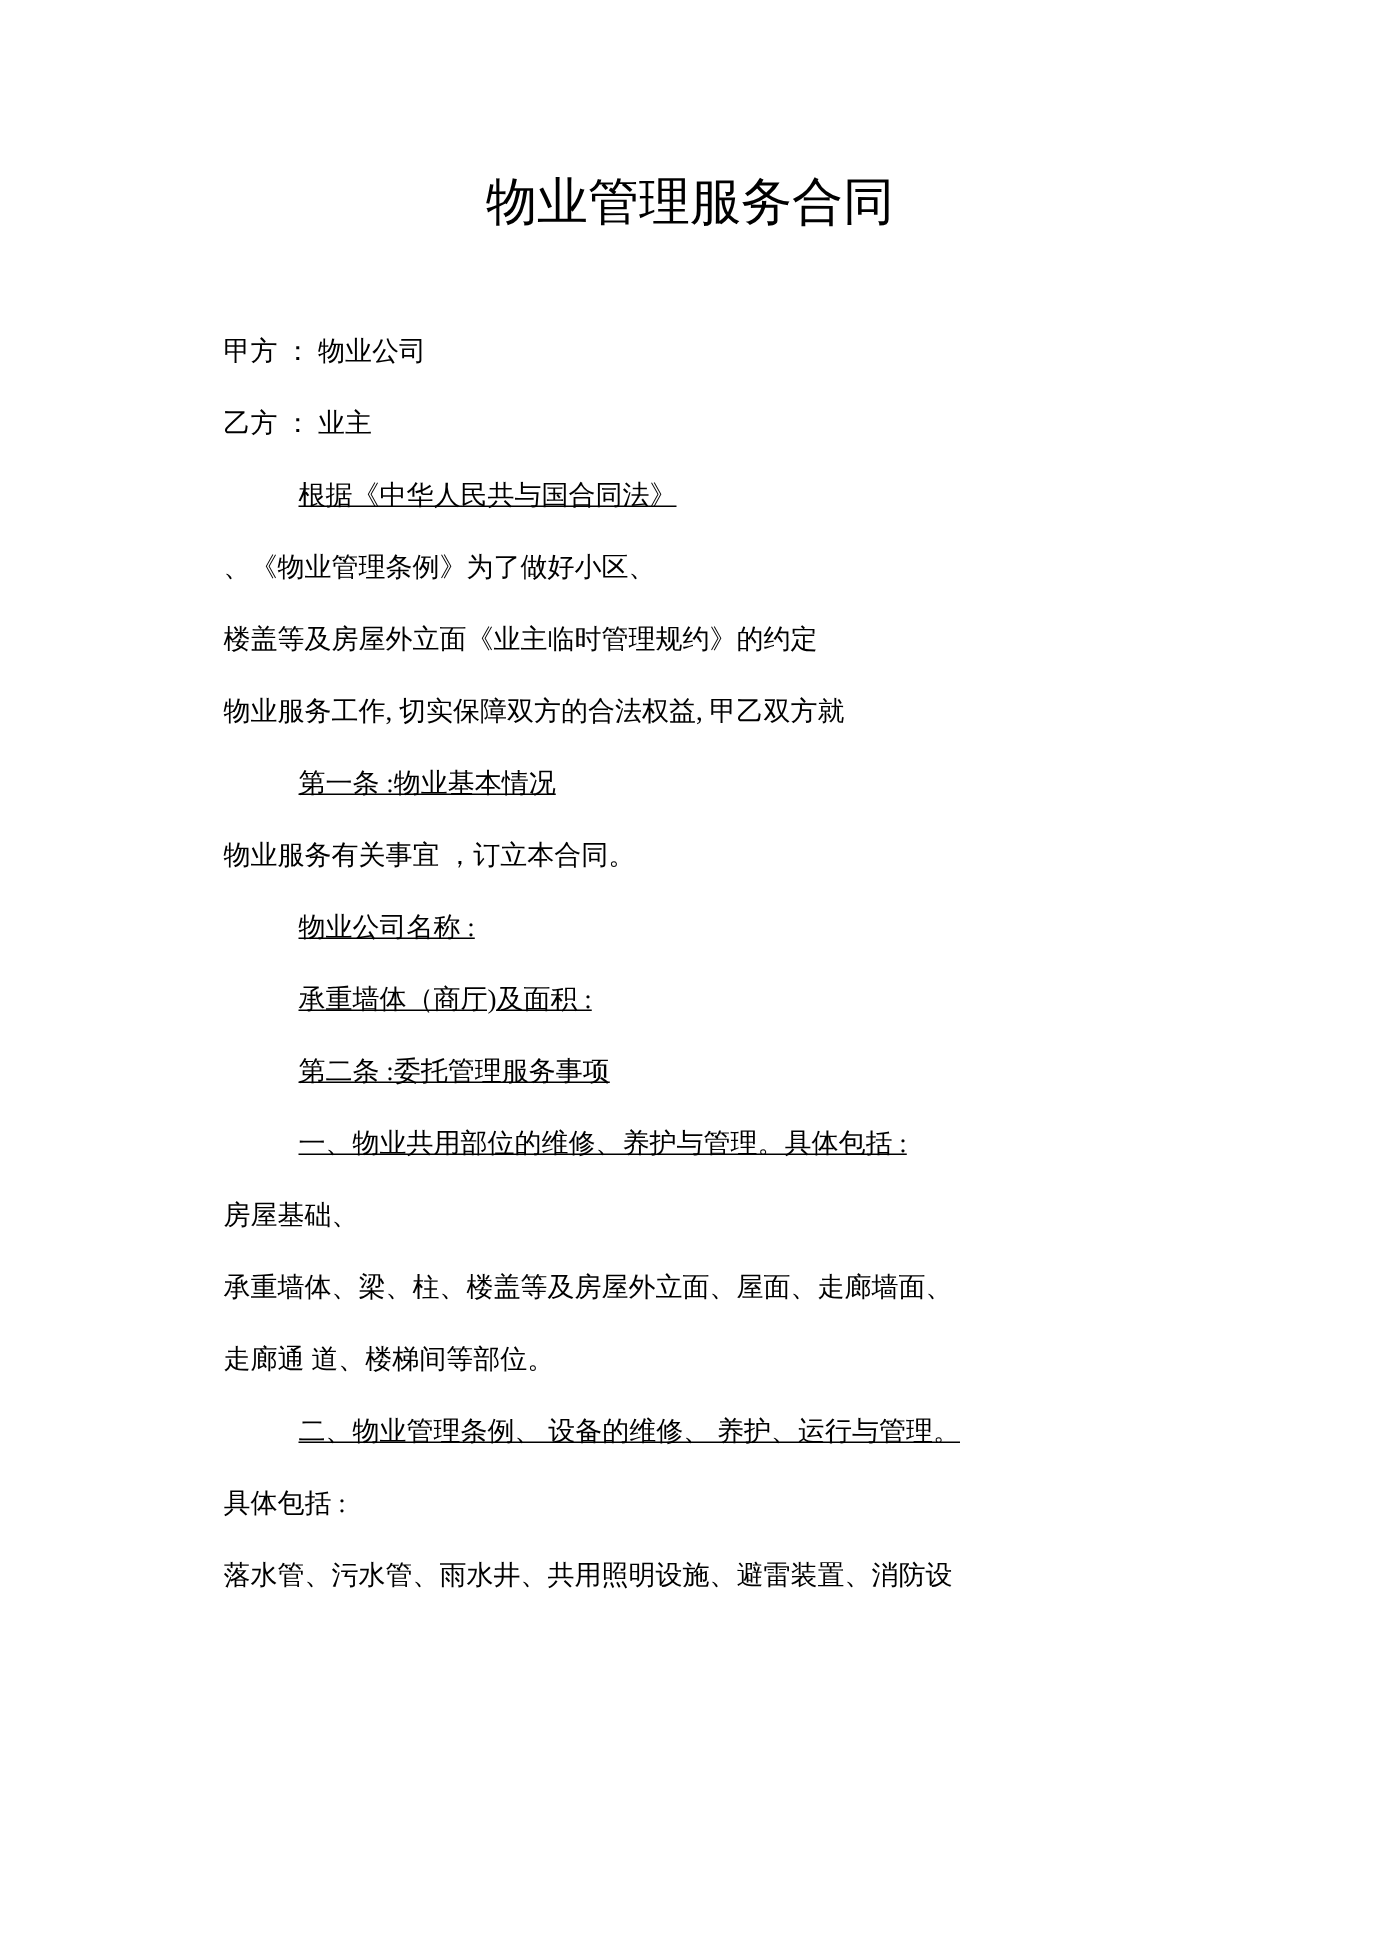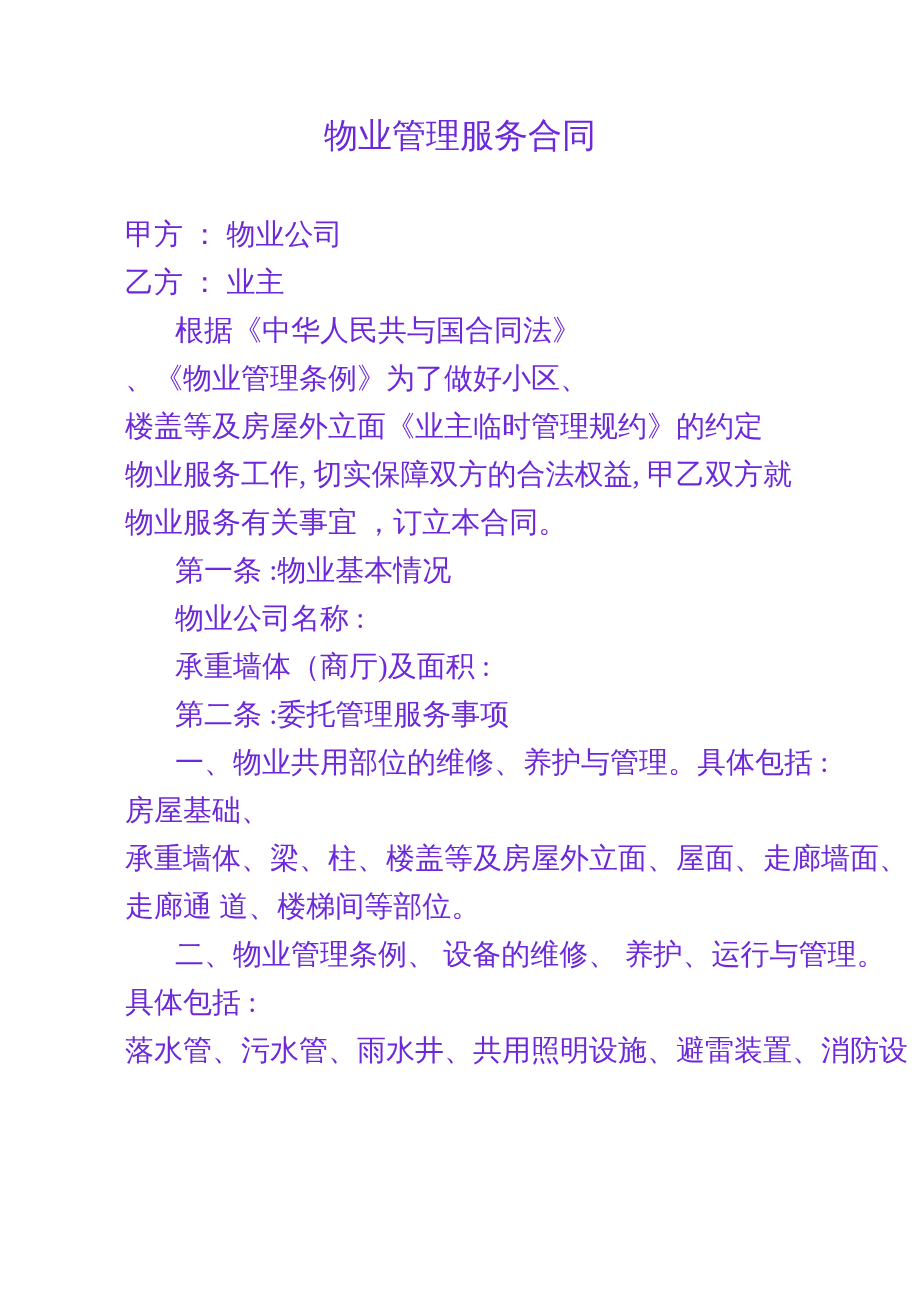--- a/index.html
+++ b/index.html
@@ -5,63 +5,64 @@
   html, body { margin: 0; padding: 0; }
   body {
     width: 920px; height: 1303px;
     background: #ffffff;
     font-family: "Liberation Serif", "DejaVu Serif", serif;
   }
   .page {
     position: relative;
     width: 920px; height: 1303px;
     background: #ffffff;
-    color: #6d28d9;
+    color: #000000;
     overflow: hidden;
   }
   .doc-title {
     position: absolute;
     top: 112px; left: 0;
     width: 920px;
     text-align: center;
     font-size: 34px;
     line-height: 48px;
     font-weight: 400;
     white-space: pre;
   }
   .content {
     position: absolute;
     top: 210px; left: 125px;
     width: 680px;
   }
   .line {
-    font-size: 29px;
+    font-size: 18px;
     line-height: 48px;
     height: 48px;
     white-space: pre;
     letter-spacing: 0;
+    margin-left: 24px;
   }
-  .indent { padding-left: 50px; }
+  .indent { padding-left: 50px; text-decoration: underline; }
 </style>
 </head>
 <body>
 
 <div class="page">
 
   <div class="doc-title">物业管理服务合同</div>
 
   <div class="content">
     <div class="line">甲方 ： 物业公司</div>
     <div class="line">乙方 ： 业主</div>
     <div class="line indent">根据《中华人民共与国合同法》</div>
     <div class="line">、《物业管理条例》为了做好小区、</div>
     <div class="line">楼盖等及房屋外立面《业主临时管理规约》的约定</div>
     <div class="line">物业服务工作, 切实保障双方的合法权益, 甲乙双方就</div>
+    <div class="line indent">第一条 :物业基本情况</div>
     <div class="line">物业服务有关事宜 ，订立本合同。</div>
-    <div class="line indent">第一条 :物业基本情况</div>
     <div class="line indent">物业公司名称 :</div>
     <div class="line indent">承重墙体（商厅)及面积 :</div>
     <div class="line indent">第二条 :委托管理服务事项</div>
     <div class="line indent">一、物业共用部位的维修、养护与管理。具体包括 :</div>
     <div class="line">房屋基础、</div>
     <div class="line">承重墙体、梁、柱、楼盖等及房屋外立面、屋面、走廊墙面、</div>
     <div class="line">走廊通 道、楼梯间等部位。</div>
     <div class="line indent">二、物业管理条例、 设备的维修、 养护、运行与管理。</div>
     <div class="line">具体包括 :</div>
     <div class="line">落水管、污水管、雨水井、共用照明设施、避雷装置、消防设</div>

